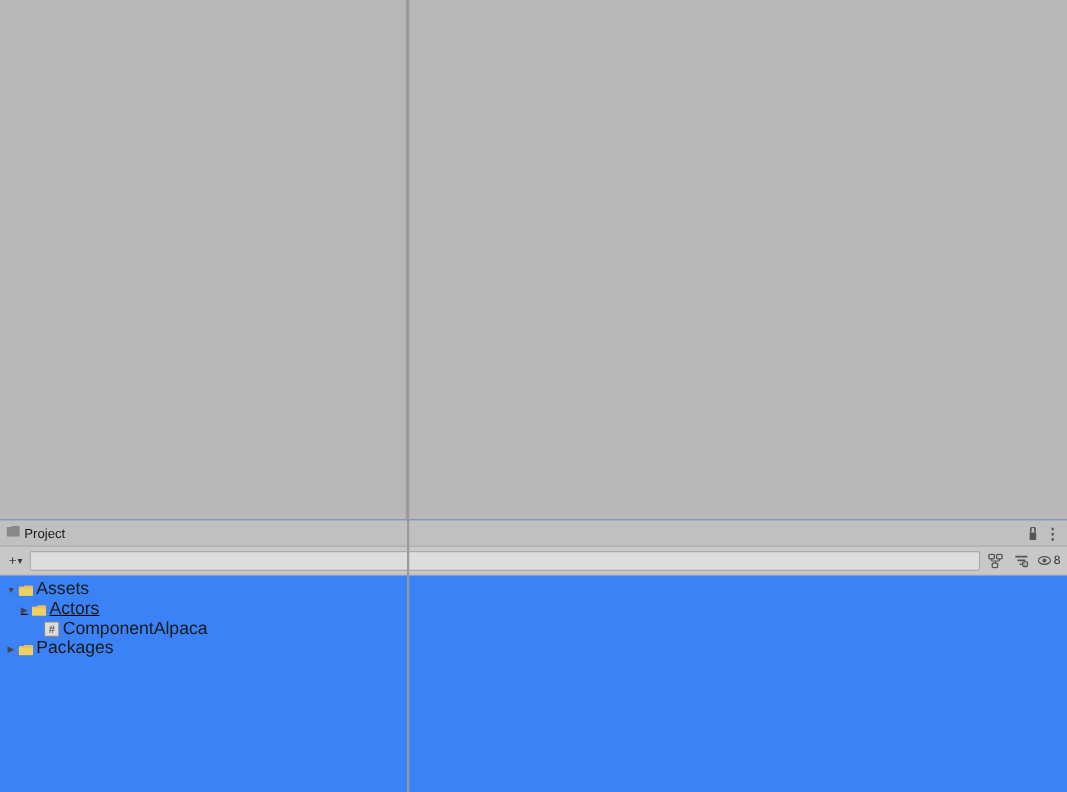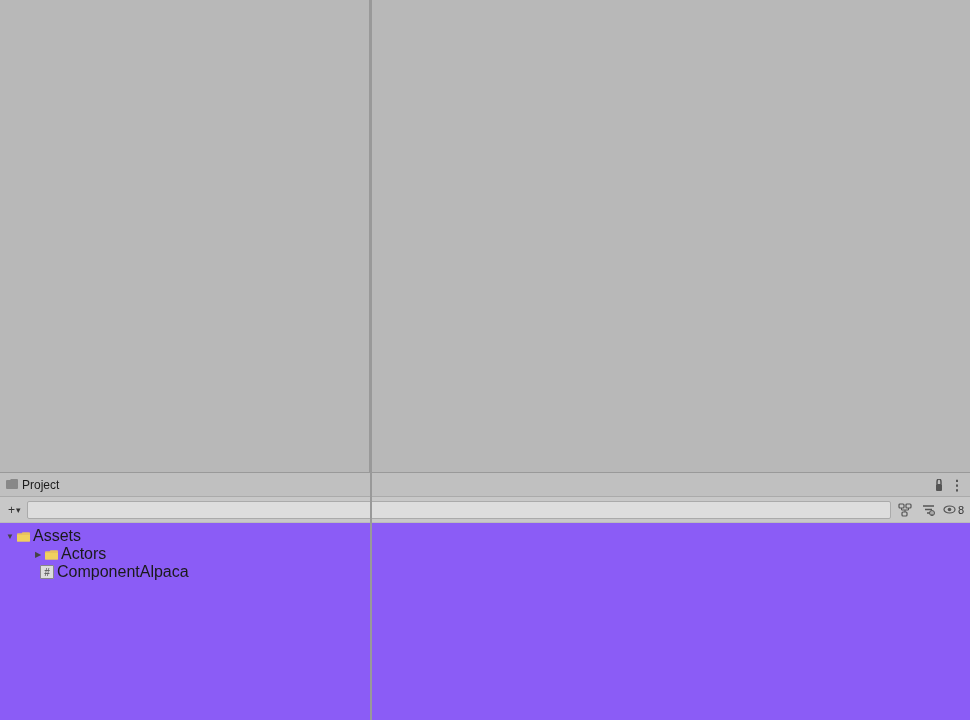--- a/index.html
+++ b/index.html
@@ -40,21 +40,21 @@
     }
 
     .right-panel {
       flex: 1;
       background: #b8b8b8;
       height: 100%;
     }
 
     .project-panel {
       width: 370px;
-      background: #8b5cf6;
+      background: #3b82f6;
       border-top: 1px solid #999;
       display: flex;
       flex-direction: column;
       position: absolute;
       bottom: 0;
       left: 0;
       height: 248px;
     }
 
     .project-header {
@@ -221,21 +221,21 @@
       border-radius: 1px;
       background: #ddd;
       font-weight: bold;
     }
 
     .tree-label {
       font-size: 16px;
       color: #1a1a1a;
     }
 
-    .indent-1 { padding-left: 32px; }
+    .indent-1 { padding-left: 16px; text-decoration: underline; }
     .indent-2 { padding-left: 28px; }
 
     
     .tree-content::-webkit-scrollbar {
       width: 6px;
     }
     .tree-content::-webkit-scrollbar-track {
       background: #c8c8c8;
     }
     .tree-content::-webkit-scrollbar-thumb {
@@ -341,17 +341,27 @@
         </span>
         <span class="tree-label">Actors</span>
       </div>
 
       <div class="tree-item indent-2">
         <span class="tree-arrow empty"></span>
         <span class="file-icon">#</span>
         <span class="tree-label">ComponentAlpaca</span>
       </div>
 
+      <div class="tree-item">
+        <span class="tree-arrow collapsed"></span>
+        <span class="folder-icon">
+          <svg viewBox="0 0 14 11" fill="none">
+            <path d="M0,3 Q0,2 1,2 L5,2 L6,1 L13,1 Q14,1 14,2 L14,10 Q14,11 13,11 L1,11 Q0,11 0,10 Z" fill="#e8c060"></path>
+            <path d="M0,4 L14,4 L14,10 Q14,11 13,11 L1,11 Q0,11 0,10 Z" fill="#f0d060"></path>
+          </svg>
+        </span>
+        <span class="tree-label">Packages</span>
+      </div>
     </div>
   </div>
 
   <div class="divider-vertical"></div>
 </div>
 
 </body></html>

